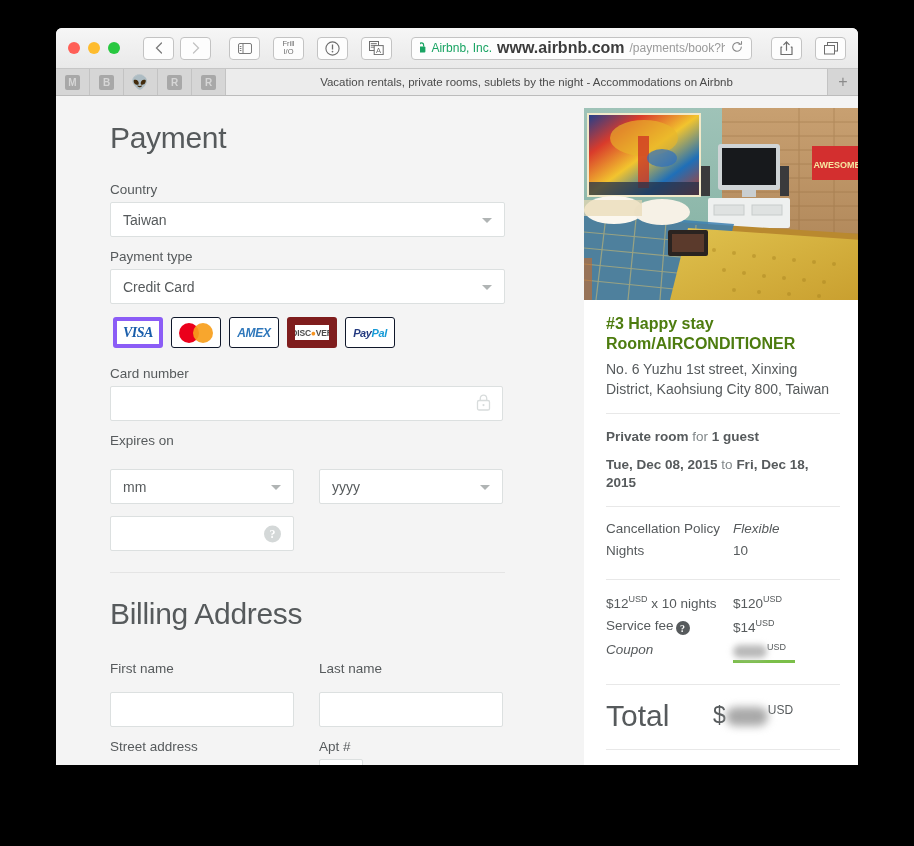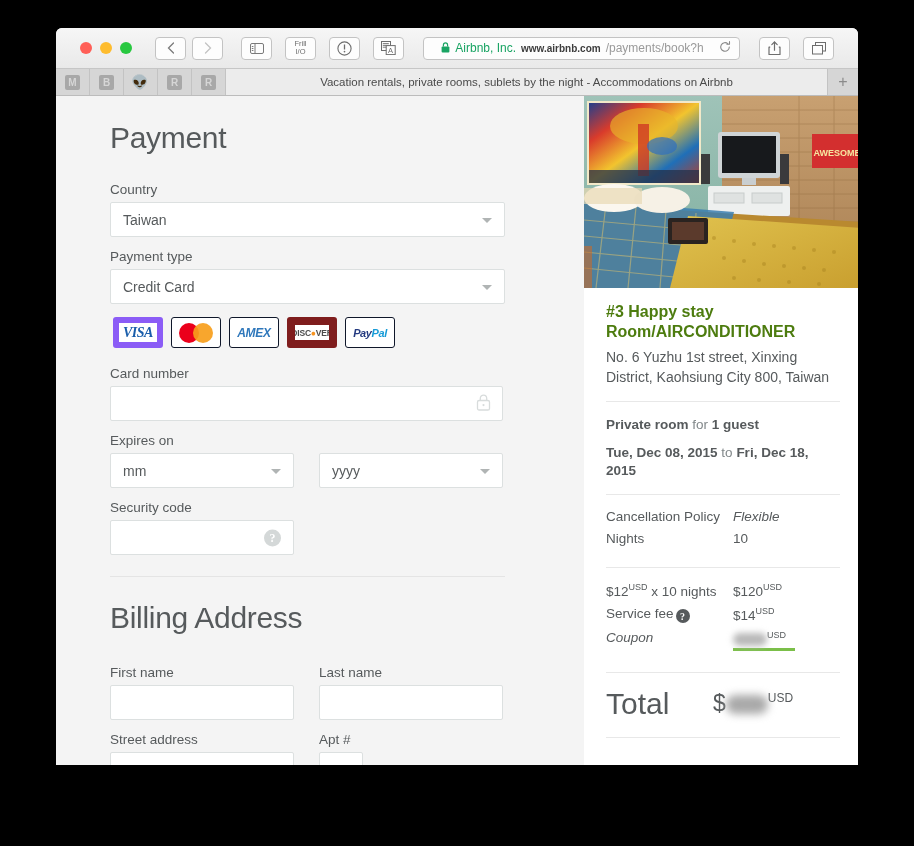--- a/index.html
+++ b/index.html
@@ -19,21 +19,21 @@
     border-radius: 6px 6px 0 0;
     overflow: hidden;
   }
 
   
   #toolbar {
     height: 41px;
     background: linear-gradient(#f6f6f6, #e9e9e9);
     border-bottom: 1px solid #c6c6c6;
     display: flex; align-items: center;
-    padding: 0 24px;
+    padding: 0 12px;
     gap: 13px;
   }
   .lights { display: flex; gap: 8px; align-items: center; margin-right: 10px; }
   .light { width: 12px; height: 12px; border-radius: 50%; }
   .light.red { background: #ff5f57; }
   .light.yellow { background: #febc2e; }
   .light.green { background: #28c840; }
 
   .tbtn {
     height: 23px; min-width: 31px;
@@ -65,21 +65,21 @@
     overflow: hidden;
     position: relative;
   }
   .urlcenter {
     flex: 1; display: flex; align-items: center; justify-content: center;
     gap: 5px; overflow: hidden; white-space: nowrap;
     font-size: 12px;
   }
   .lockglyph { color: #19a463; font-size: 11px; line-height: 1; }
   .sitename { color: #19a463; font-size: 12px; }
-  .urlhost { color: #3c3c3c; font-size: 10px; font-weight: bold; }
+  .urlhost { color: #3c3c3c; font-size: 16px; font-weight: bold; }
   .urlpath { color: #9a9a9a; font-size: 12px; }
   .reload { color: #8a8a8a; font-size: 13px; margin-left: 6px; }
 
   
   #tabbar {
     height: 27px;
     background: #d6d6d6;
     border-bottom: 1px solid #bcbcbc;
     display: flex; align-items: stretch;
     position: relative;
@@ -150,21 +150,21 @@
   .inp.sel::after {
     content: "";
     position: absolute; right: 12px; top: 50%;
     margin-top: -2px;
     border-left: 5px solid transparent;
     border-right: 5px solid transparent;
     border-top: 5px solid #b0b4b4;
   }
   .w-sel { width: 395px; }
   .w-card { width: 393px; }
-  .w-half { width: 184px; }
+  .w-half { width: 184px; margin-top: 16px; }
   .w-sec { width: 184px; }
   .row2 { display: flex; gap: 25px; }
 
   .lockfield {
     position: absolute; right: 11px; top: 50%; transform: translateY(-50%);
     color: #d8dcdc;
   }
   .qmark {
     position: absolute; right: 12px; top: 50%; transform: translateY(-50%);
     width: 17px; height: 17px; border-radius: 50%;
@@ -177,21 +177,21 @@
   
   .cards { display: flex; gap: 8px; margin: 13px 0 18px 3px; }
   .card {
     width: 50px; height: 31px;
     background: #fff;
     border: 1px solid #0f172a;
     border-radius: 3px;
     display: flex; align-items: center; justify-content: center;
     overflow: hidden;
   }
-  .card.visa { border: 6px solid #8b5cf6; }
+  .card.visa { border: 4px solid #8b5cf6; }
   .card.discover { border: 8px solid #7f1d1d; }
   .visa-txt {
     font-family: "Liberation Serif", serif;
     font-style: italic; font-weight: bold;
     font-size: 14px; color: #1a5eab; letter-spacing: -0.5px;
   }
   .mc { position: relative; width: 34px; height: 20px; }
   .mc i {
     position: absolute; top: 0; width: 20px; height: 20px; border-radius: 50%;
   }
@@ -210,21 +210,21 @@
   .pp-txt span { color: #179bd7; }
 
   hr.divider {
     border: none; border-top: 1px solid #e4e4e4;
     margin: 21px 0 24px 0; width: 395px;
   }
 
   
   #right {
     position: absolute;
-    left: 528px; top: 0;
+    left: 528px; top: 12px;
     width: 278px; height: 669px;
     background: #fff;
   }
   #photo {
     width: 278px; height: 192px;
     position: relative; overflow: hidden;
     background: #2a2a2a;
   }
   .side-pad { padding: 0 22px; }
   h2.listing {
@@ -449,21 +449,20 @@
       <label class="fld">Expires on</label>
       <div class="row2">
         <div class="inp sel w-half">
           <span>mm</span>
         </div>
         <div class="inp sel w-half">
           <span>yyyy</span>
         </div>
       </div>
 
-      <label class="fld">Security code</label>
       <div class="inp w-sec">
         <span></span>
         <span class="qmark">?</span>
       </div>
 
       <hr class="divider">
 
       <h1 class="sec billing">Billing Address</h1>
 
       <div class="row2">

